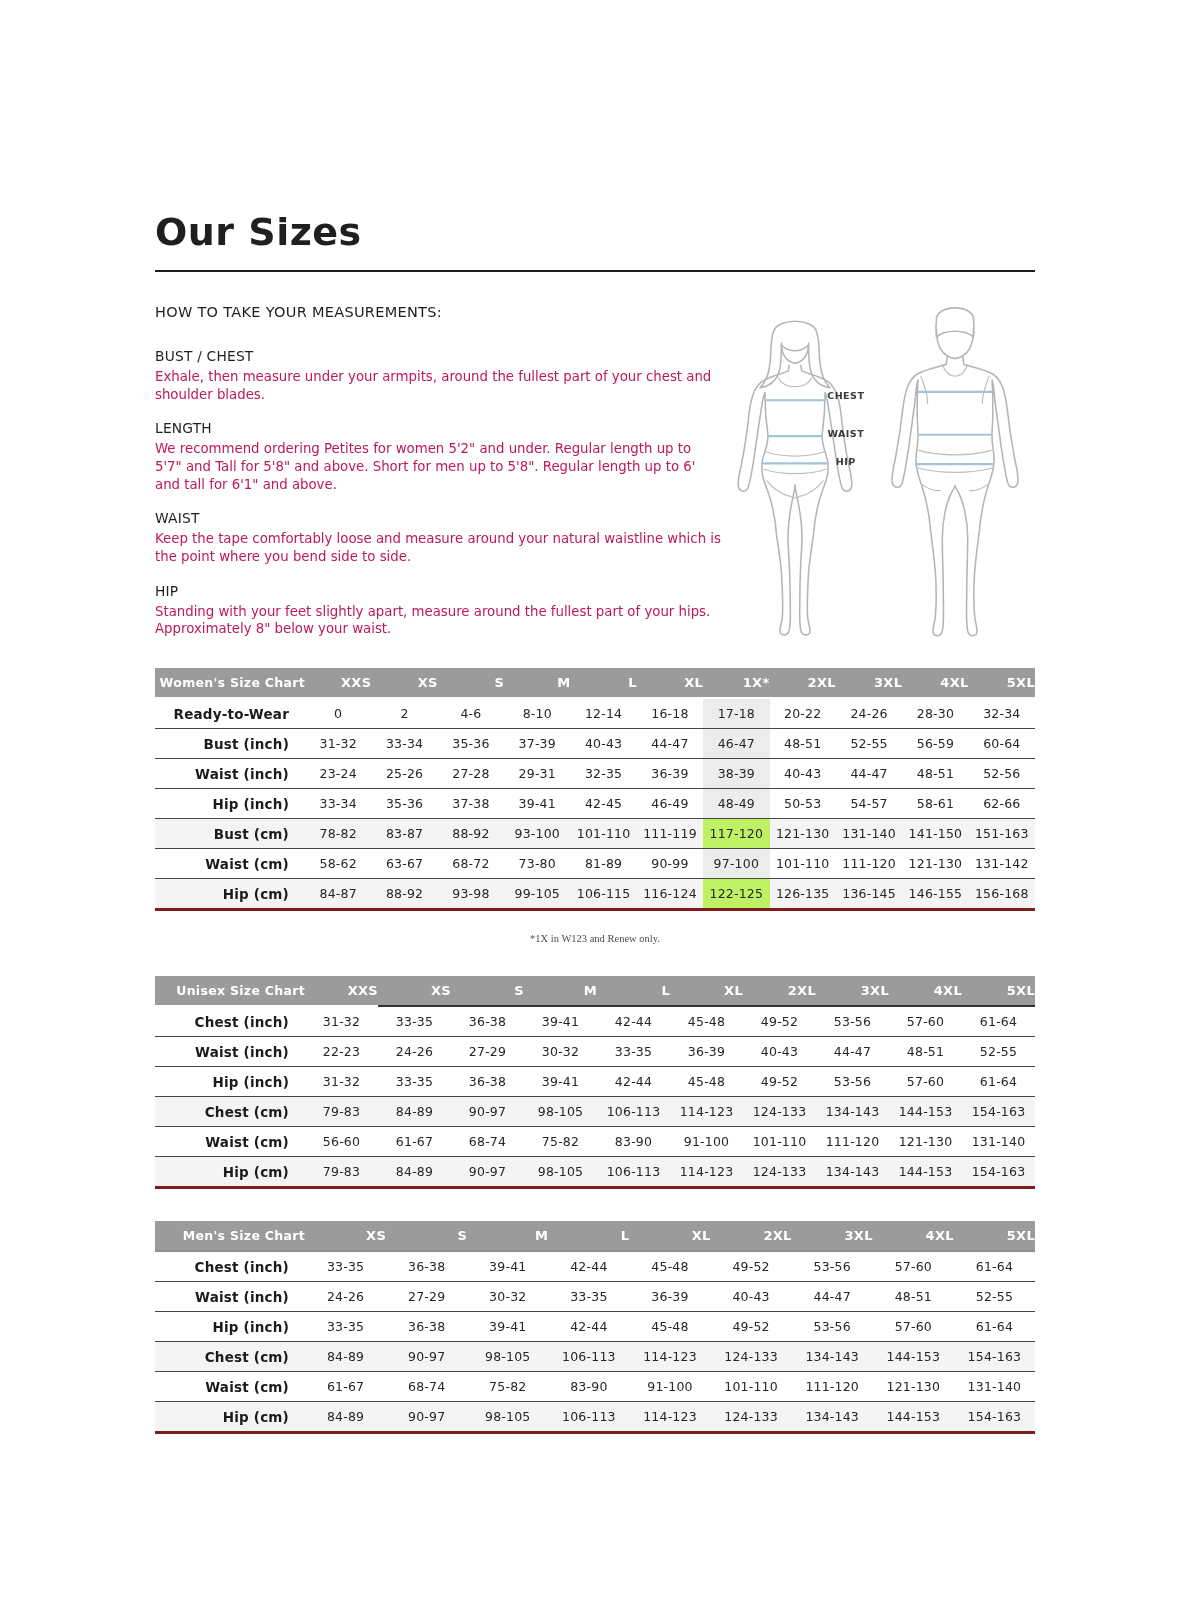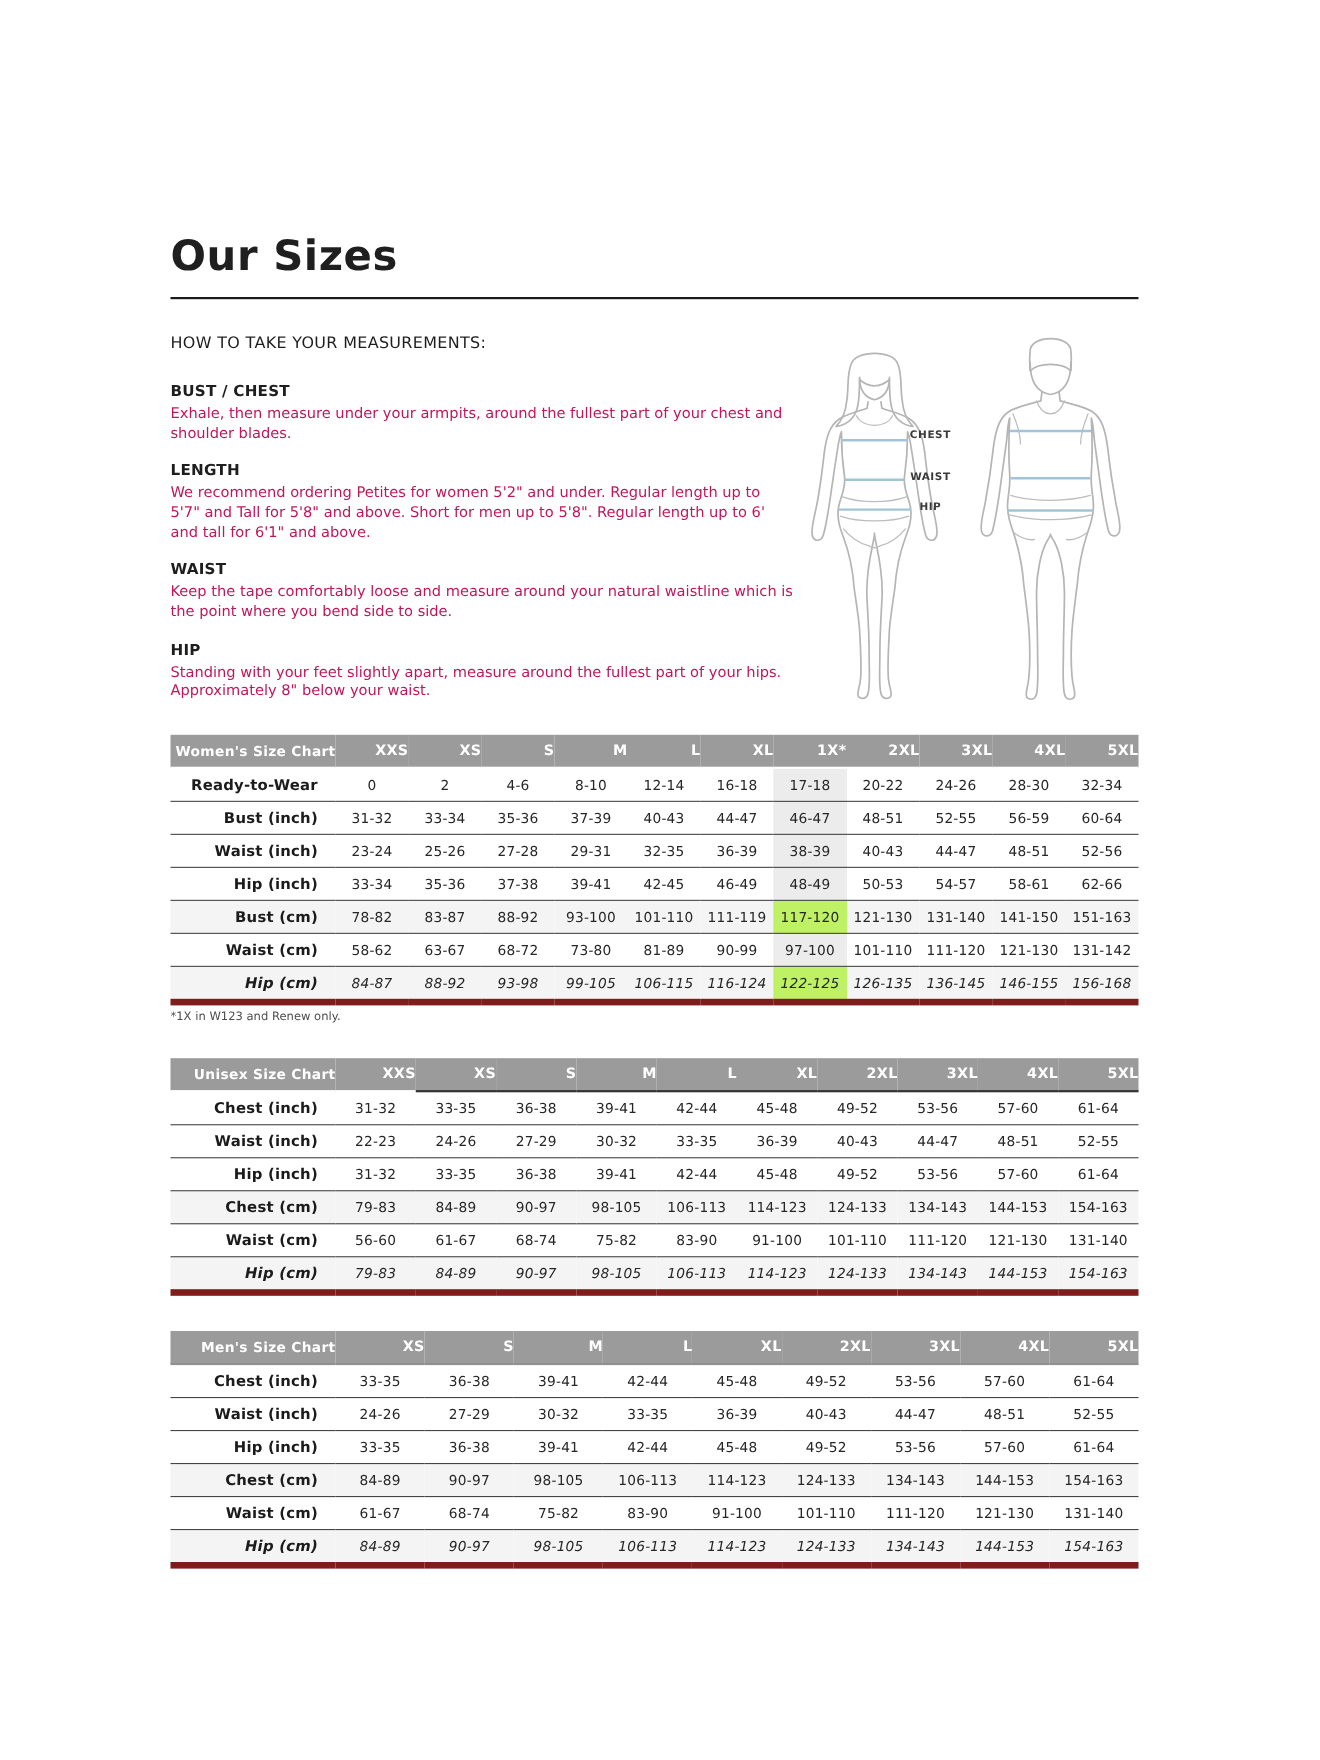--- a/index.html
+++ b/index.html
@@ -7,21 +7,21 @@
   .page{position:relative;width:1200px;min-height:1600px;margin:0 auto;box-sizing:border-box;
         padding:210px 165px 92px 155px;background:#fff;}
   
   .page-title{font-size:38px;font-weight:800;color:#1f1f1f;letter-spacing:.5px;margin:0 0 16px 0;}
   .title-rule{height:2px;background:#1c1c1c;margin:0 0 32px 0;}
   
   .intro-row{display:flex;align-items:flex-start;}
   .intro-text{width:570px;}
   .how-heading{font-weight:400;font-size:14.5px;letter-spacing:.3px;color:#1e1e1e;margin:0 0 28px 0;}
   .m-section{margin:0 0 17px 0;}
-  .m-title{font-weight:700;font-size:13.8px;color:#1e1e1e;margin:0 0 4px 0;letter-spacing:.2px;}
+  .m-title{font-weight:400;font-size:13.8px;color:#1e1e1e;margin:0 0 4px 0;letter-spacing:.2px;}
   .m-text{margin:0;font-size:13.3px;line-height:1.33;color:#be185d;}
   
   .figures{position:relative;width:315px;height:372px;margin-left:auto;margin-top:-16px;}
   .fig-woman{position:absolute;left:0;top:22px;height:330px;width:auto;}
   .fig-man{position:absolute;left:150px;top:4px;height:352px;width:auto;}
   .fig-label{position:absolute;left:95px;width:58px;text-align:center;font-size:9.5px;
              font-weight:700;letter-spacing:.5px;color:#3a3a3a;}
   .fig-label-0{top:102px;}
   .fig-label-1{top:140px;}
   .fig-label-2{top:168px;}
@@ -31,28 +31,28 @@
   table.size-table{border-collapse:collapse;width:880px;table-layout:fixed;}
   col.label-col{width:150px;}
   .size-table th{background:#9B9B9B;color:#ffffff;font-size:13px;font-weight:700;
                  height:27px;padding:1px 0;text-align:right;letter-spacing:.3px;
                  border-bottom:2px solid #ffffff;}
   .size-table th.tbl-title{font-size:12.5px;font-weight:700;}
   .size-table td{font-size:12.5px;text-align:center;height:27px;padding:1px 2px;color:#262626;
                  letter-spacing:.2px;}
   .size-table td.row-label{font-weight:700;text-align:right;padding-right:16px;font-size:13.5px;color:#1b1b1b;}
   .size-table tbody tr{border-bottom:1px solid #454545;}
-  .size-table tbody tr:last-child{border-bottom:6px solid #7f1d1d;font-style:italic;}
+  .size-table tbody tr:last-child{border-bottom:3px solid #7f1d1d;}
   .size-table tbody tr.shaded{background:#F4F4F4;}
   .size-table td.hl{background:#ECECEC;}
   .size-table tbody tr.shaded td.hl{background:#bef264;}
   
   table.t1 th:nth-child(n+3){border-bottom:2px solid #333333;}
   table.t2 th{border-bottom:2px solid #8f8f8f;}
-  .footnote{width:880px;text-align:left;font-size:10.5px;color:#4c4c4c;margin-top:4px;}
+  .footnote{width:880px;text-align:center;font-size:10.5px;color:#4c4c4c;margin-top:22px;font-family:Liberation Serif, serif;}
   .fig-outline{stroke:#b5b5b5;fill:none;stroke-width:1.6;stroke-linecap:round;stroke-linejoin:round;}
   .fig-cloth{stroke:#bdbdbd;fill:none;stroke-width:1.2;stroke-linecap:round;}
   .measure-line{stroke:#A3C4D6;stroke-width:2.2;fill:none;}
 </style>
 </head>
 <body>
 
 <div class="page">
 
   <h1 class="page-title">Our Sizes</h1>

